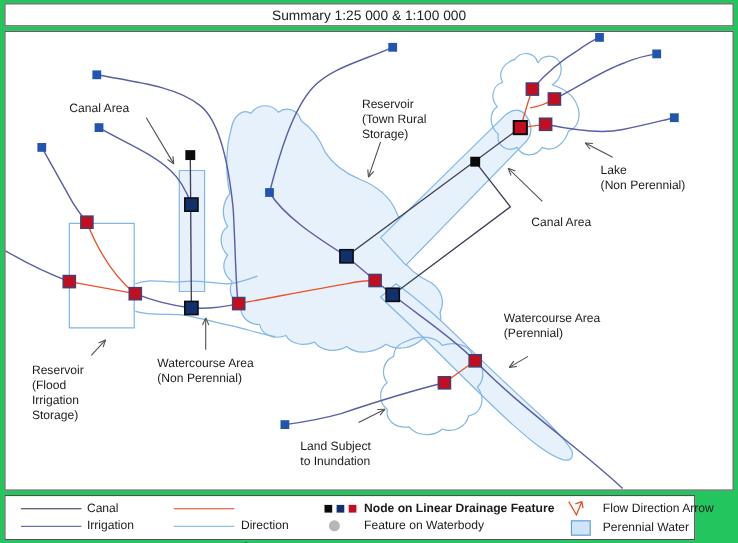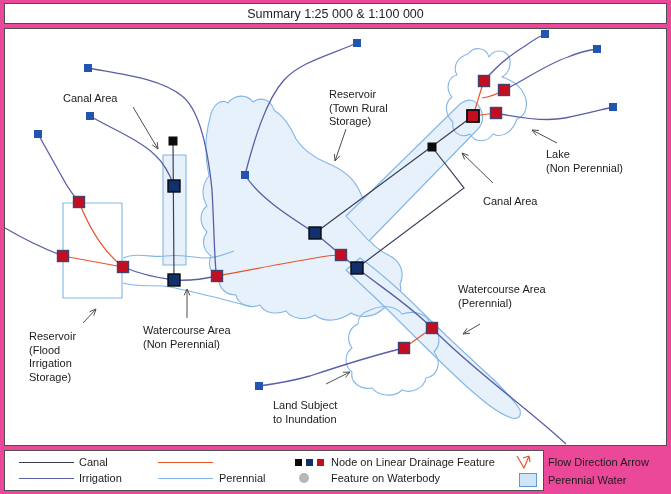--- a/index.html
+++ b/index.html
@@ -1,22 +1,22 @@
 <!DOCTYPE html>
 <html style="--border: #4f4f4f; --text: #1c1c1c; --canal: #3c3f55; --watercourse: #5a5ea6; --connector: #e8532c; --waterbodystroke: #82b6e6; --waterbodyfill: #e7f1fb; --bluenode: #2255b0; --navyfill: #12306b; --redfill: #c40e20; --redstroke: #46406e; --blacknode: #0b0b0b; --vertexgray: #b7b7b7; --leader: #4f4f4f; --swatchfill: #cfe4f6; --swatchstroke: #5b9bd5;"><head>
 <meta charset="utf-8">
 <style>
   html,body{margin:0;padding:0;background:#ffffff;}
-  .page{position:relative;width:671px;height:494px;background:#ec4899;
+  .page{position:relative;width:671px;height:494px;background:#22c55e;
         font-family:"Liberation Sans",sans-serif;overflow:hidden;}
   .box{position:absolute;border:1px solid var(--border);background:#fff;box-sizing:border-box;}
   #title-box{left:4px;top:3px;width:663px;height:21px;display:flex;align-items:center;justify-content:center;}
   #title-box span{font-size:12.5px;color:#222;}
   #map-box{left:4px;top:28px;width:663px;height:418px;}
-  #legend-box{left:4px;top:450px;width:540px;height:41px;}
+  #legend-box{left:4px;top:450px;width:628px;height:41px;}
   #map-svg{position:absolute;left:0;top:0;}
   .lg-label{position:absolute;font-size:11px;color:var(--text);white-space:nowrap;}
   .lg-line{position:absolute;width:55px;height:0;border-top:1.4px solid;}
   .lg-sq{position:absolute;width:7px;height:7px;}
   .lg-circle{position:absolute;width:10px;height:10px;border-radius:50%;background:var(--vertexgray);}
   .lg-swatch{position:absolute;width:16px;height:12px;background:var(--swatchfill);border:1px solid var(--swatchstroke);}
   text.map-label{font-size:11px;fill:var(--text);}
 </style>
 </head>
 <body>
@@ -31,26 +31,26 @@
 
   <div class="box" id="legend-box">
     <div class="lg-line" style="left:14px;top:11px;border-color:var(--canal)"></div>
     <span class="lg-label" style="left:74px;top:5px;">Canal</span>
     <div class="lg-line" style="left:14px;top:27px;border-color:var(--watercourse)"></div>
     <span class="lg-label" style="left:74px;top:21px;">Irrigation</span>
 
     <div class="lg-line" style="left:153px;top:11px;border-color:var(--connector)"></div>
     <span class="lg-label" style="left:214px;top:5px;margin-top:36px;">Connector</span>
     <div class="lg-line" style="left:153px;top:27px;border-color:var(--waterbodystroke)"></div>
-    <span class="lg-label" style="left:214px;top:21px;">Perennial</span>
+    <span class="lg-label" style="left:214px;top:21px;">Direction</span>
 
     <div class="lg-sq" style="left:290px;top:8px;background:var(--blacknode)"></div>
     <div class="lg-sq" style="left:301px;top:8px;background:var(--navyfill)"></div>
     <div class="lg-sq" style="left:312px;top:8px;background:var(--redfill)"></div>
-    <span class="lg-label" style="left:326px;top:5px;">Node on Linear Drainage Feature</span>
+    <span class="lg-label" style="left:326px;top:5px;font-weight:bold;">Node on Linear Drainage Feature</span>
     <div class="lg-circle" style="left:294px;top:22px;"></div>
     <span class="lg-label" style="left:326px;top:21px;">Feature on Waterbody</span>
 
     <svg width="18" height="16" style="position:absolute;left:510px;top:3px;">
       <path d="M 2,2 L 9,14 L 14,2 M 14,2 L 8,4 M 14,2 L 15,8" fill="none" stroke="var(--connector)" stroke-width="1.2"></path>
     </svg>
     <span class="lg-label" style="left:543px;top:5px;">Flow Direction Arrow</span>
     <div class="lg-swatch" style="left:514px;top:22px;"></div>
     <span class="lg-label" style="left:543px;top:23px;">Perennial Water</span>
   </div>

